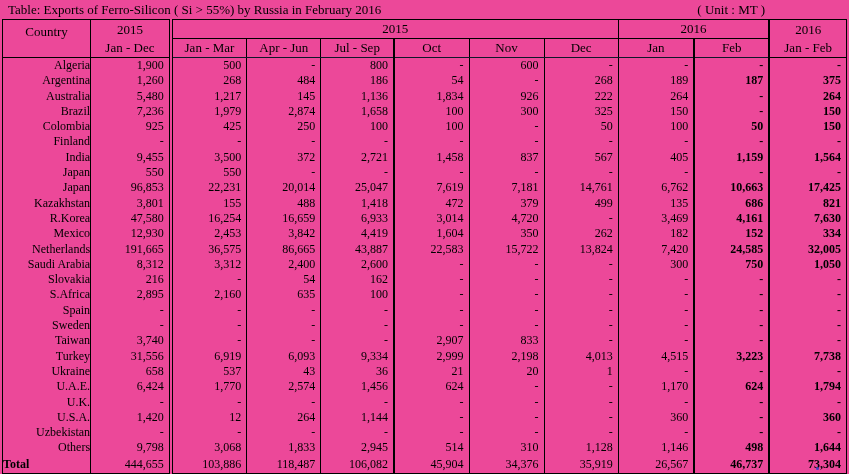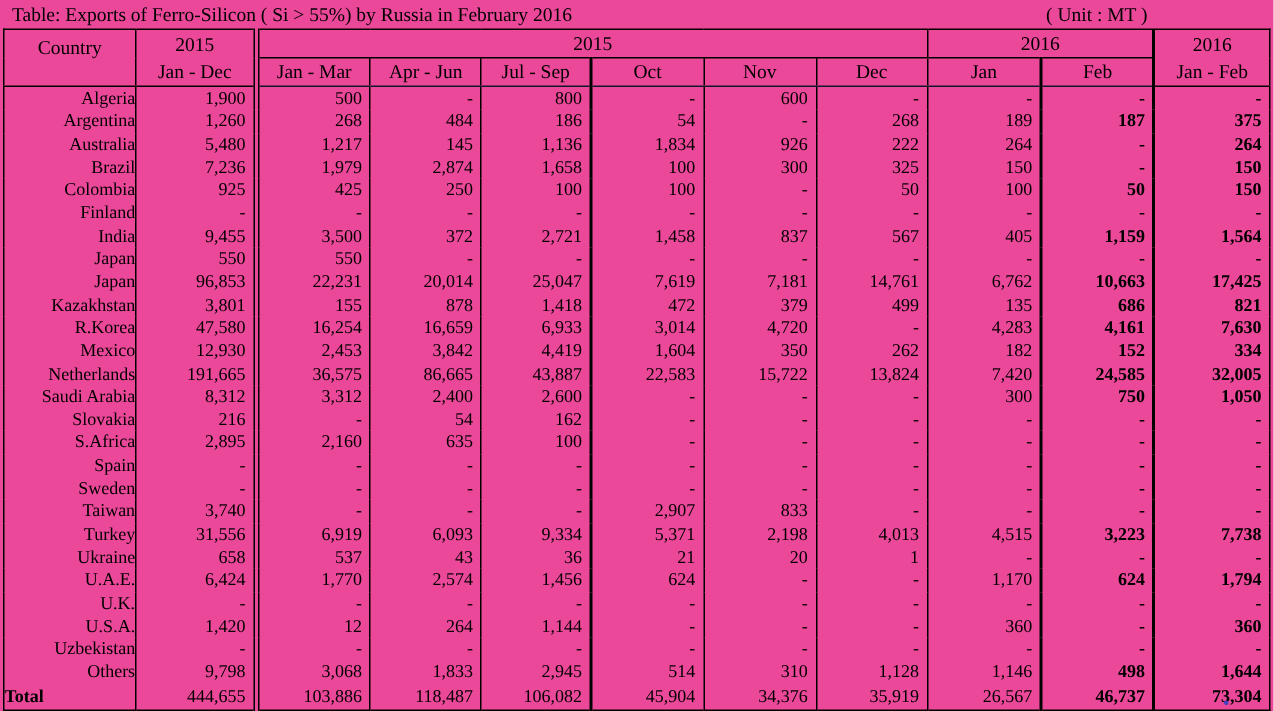--- a/index.html
+++ b/index.html
@@ -212,39 +212,39 @@
           <td class="c-nov">7,181</td>
           <td class="c-dec">14,761</td>
           <td class="c-jan">6,762</td>
           <td class="c-feb">10,663</td>
           <td class="c-janfeb">17,425</td>
         </tr>
         <tr>
           <td class="country">Kazakhstan</td>
           <td class="c-jandec">3,801</td>
           <td class="c-janmar">155</td>
-          <td class="c-aprjun">878</td>
+          <td class="c-aprjun">488</td>
           <td class="c-julsep">1,418</td>
           <td class="c-oct">472</td>
           <td class="c-nov">379</td>
           <td class="c-dec">499</td>
           <td class="c-jan">135</td>
           <td class="c-feb">686</td>
           <td class="c-janfeb">821</td>
         </tr>
         <tr>
           <td class="country">R.Korea</td>
           <td class="c-jandec">47,580</td>
           <td class="c-janmar">16,254</td>
           <td class="c-aprjun">16,659</td>
           <td class="c-julsep">6,933</td>
           <td class="c-oct">3,014</td>
           <td class="c-nov">4,720</td>
           <td class="c-dec">-</td>
-          <td class="c-jan">4,283</td>
+          <td class="c-jan">3,469</td>
           <td class="c-feb">4,161</td>
           <td class="c-janfeb">7,630</td>
         </tr>
         <tr>
           <td class="country">Mexico</td>
           <td class="c-jandec">12,930</td>
           <td class="c-janmar">2,453</td>
           <td class="c-aprjun">3,842</td>
           <td class="c-julsep">4,419</td>
           <td class="c-oct">1,604</td>
@@ -344,21 +344,21 @@
           <td class="c-jan">-</td>
           <td class="c-feb">-</td>
           <td class="c-janfeb">-</td>
         </tr>
         <tr>
           <td class="country">Turkey</td>
           <td class="c-jandec">31,556</td>
           <td class="c-janmar">6,919</td>
           <td class="c-aprjun">6,093</td>
           <td class="c-julsep">9,334</td>
-          <td class="c-oct">5,371</td>
+          <td class="c-oct">2,999</td>
           <td class="c-nov">2,198</td>
           <td class="c-dec">4,013</td>
           <td class="c-jan">4,515</td>
           <td class="c-feb">3,223</td>
           <td class="c-janfeb">7,738</td>
         </tr>
         <tr>
           <td class="country">Ukraine</td>
           <td class="c-jandec">658</td>
           <td class="c-janmar">537</td>

